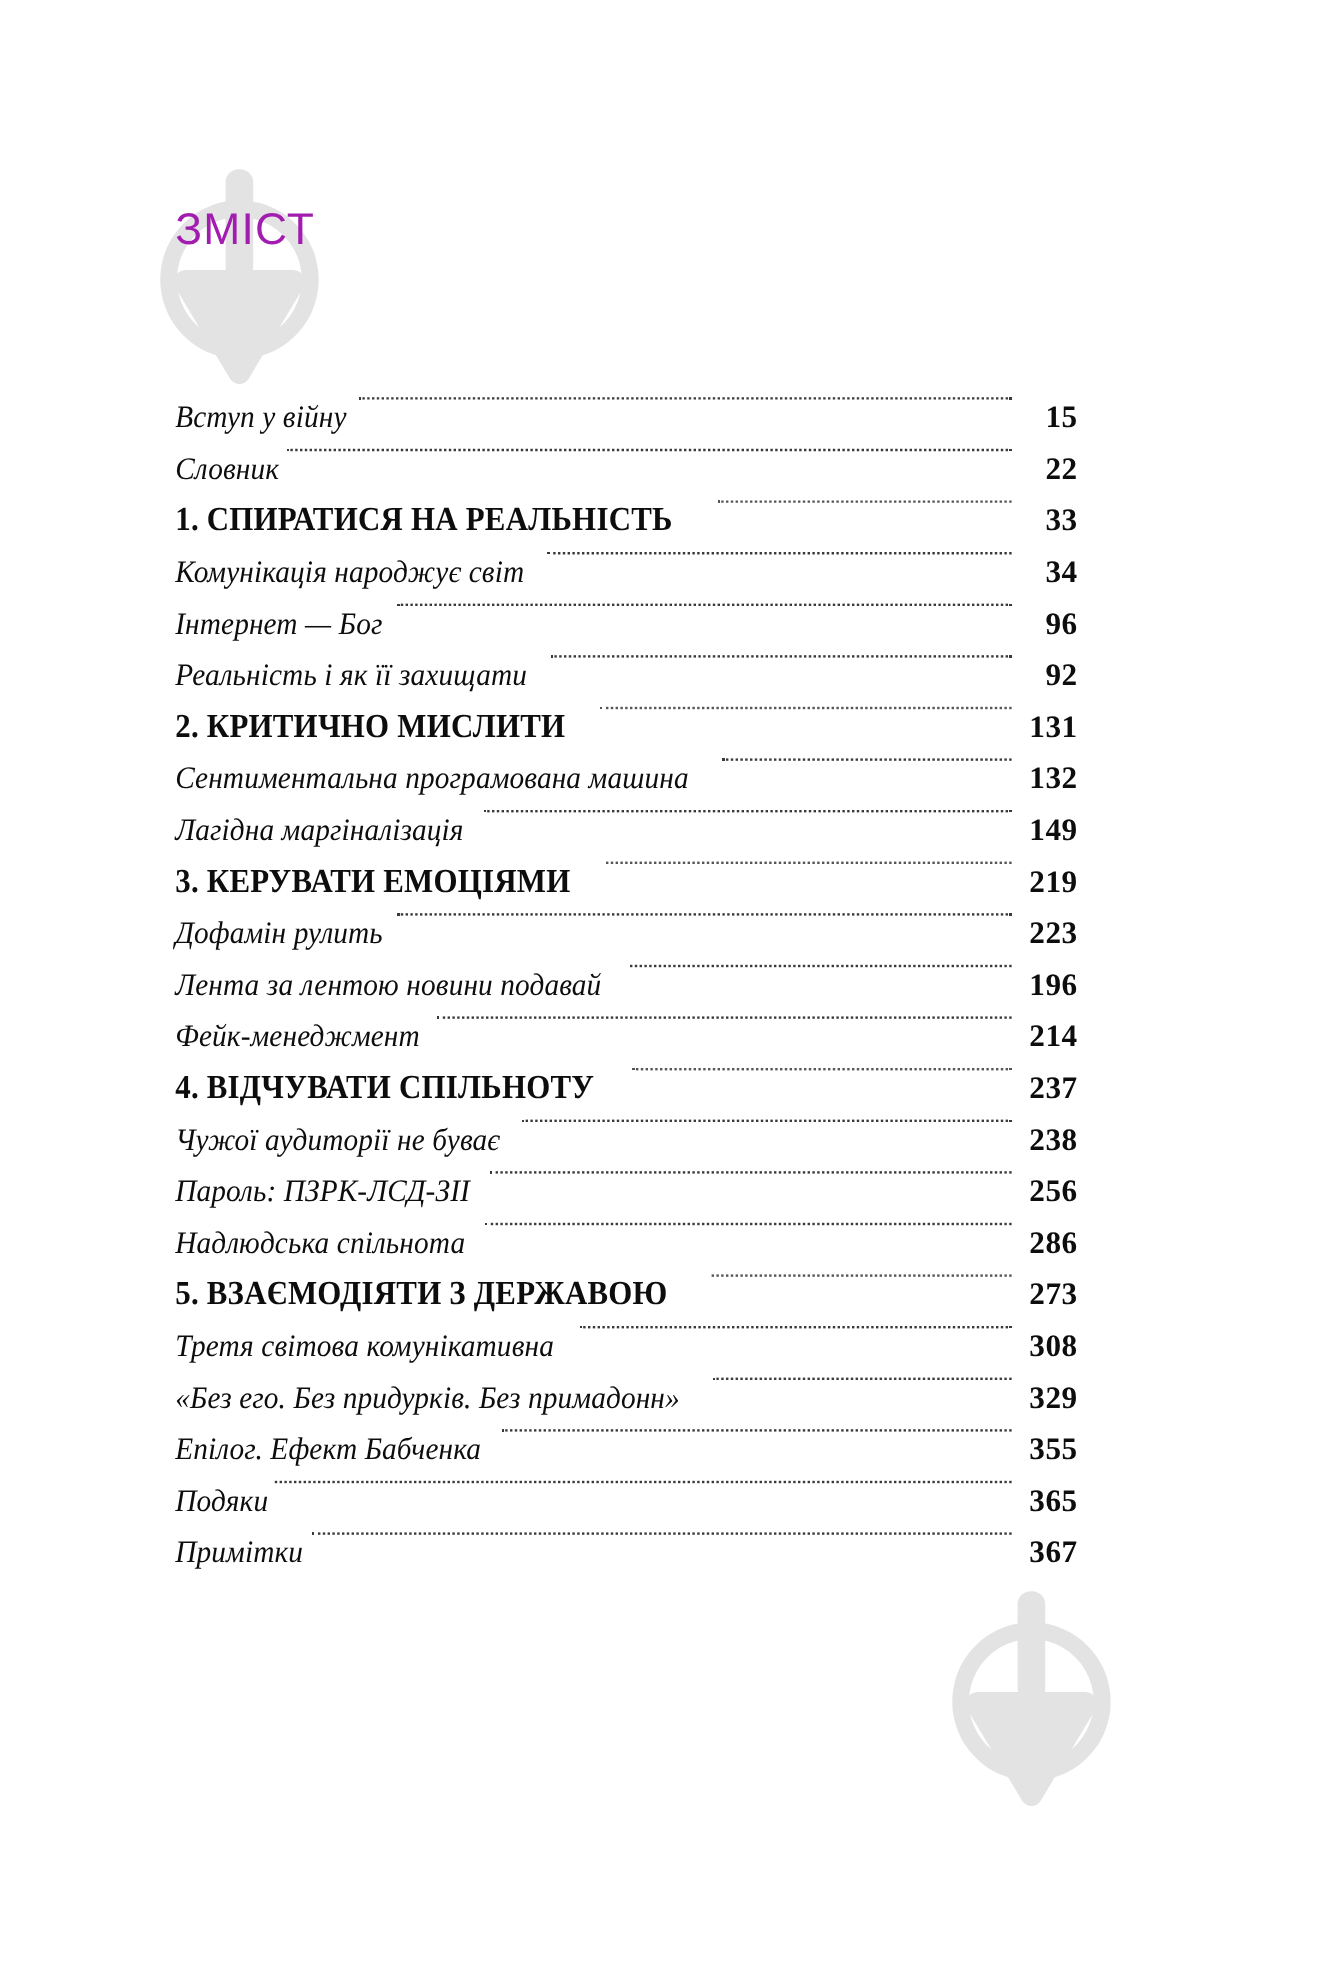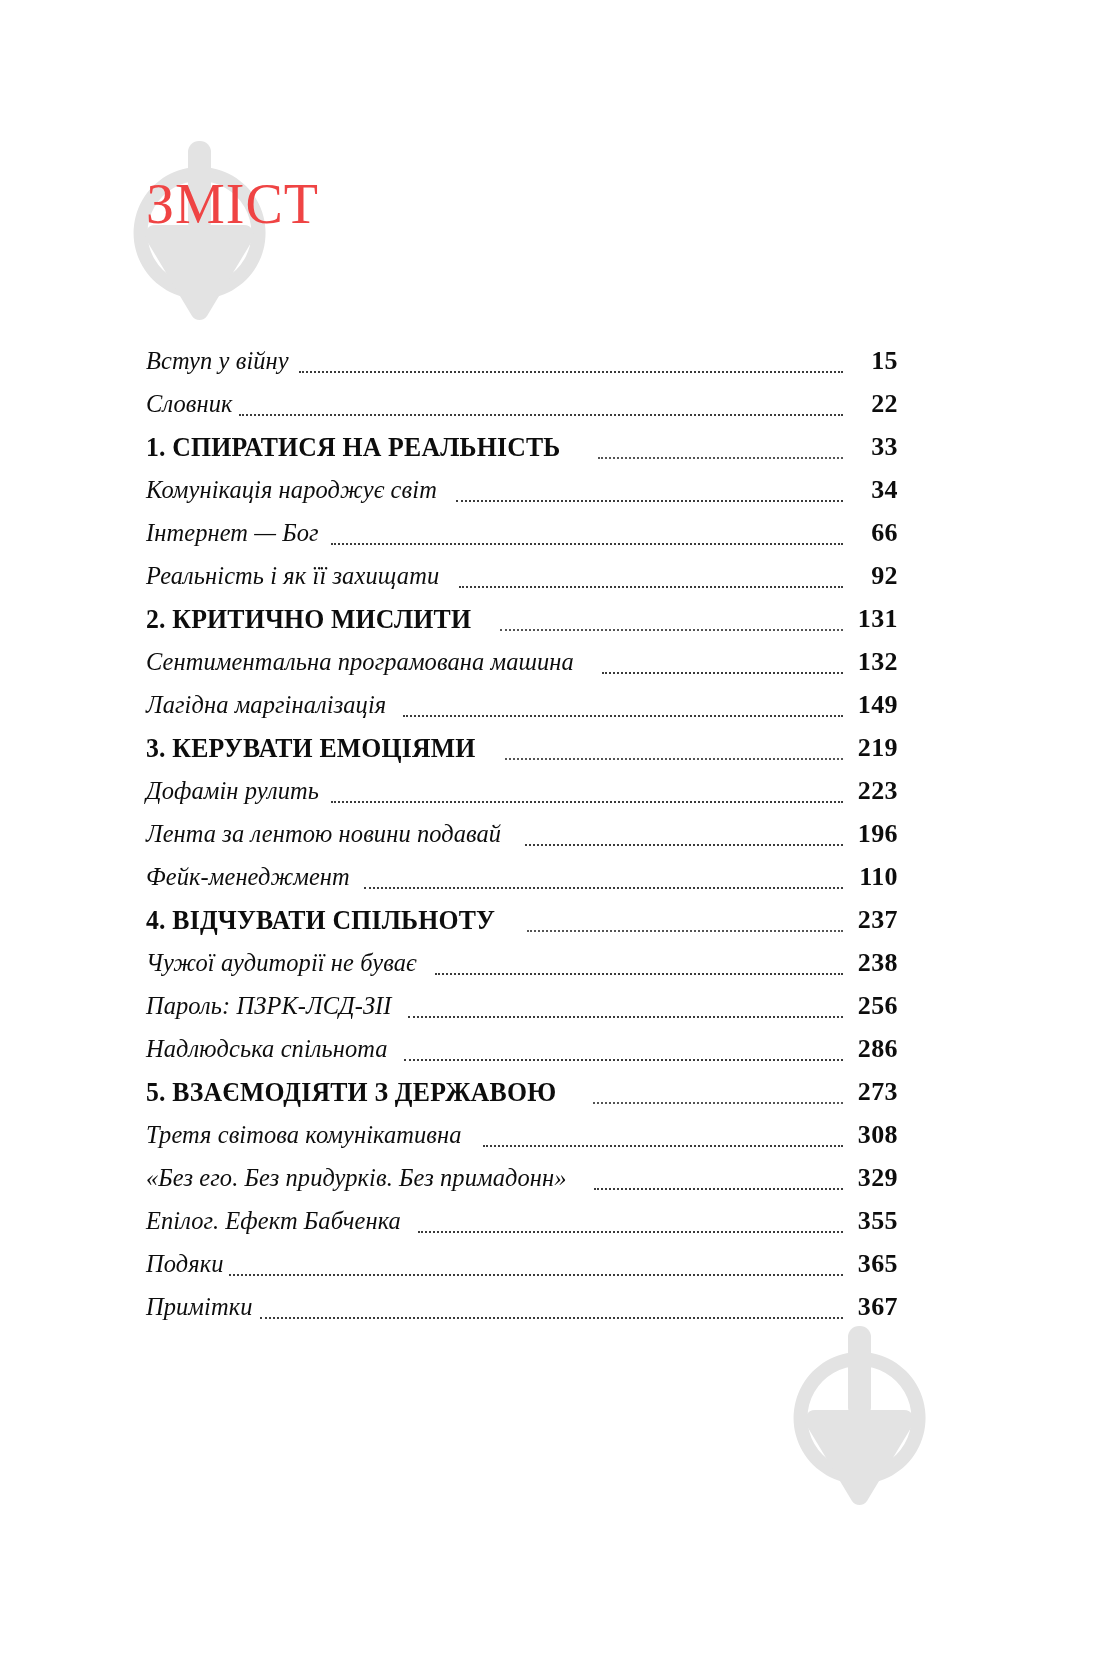--- a/index.html
+++ b/index.html
@@ -28,40 +28,40 @@
   .watermark svg { display: block; }
   .wm-top { left: 112px; top: 133px; width: 175px; height: 200px; }
   .wm-bottom { left: 772px; top: 1318px; width: 175px; height: 200px; }
 
   
   .toc-title {
     position: absolute;
     left: 146px;
     top: 140px;
     z-index: 2;
-    font-family: Liberation Serif, serif;
-    font-size: 56px;
+    font-family: Liberation Sans, sans-serif;
+    font-size: 37px;
     line-height: 52px;
     letter-spacing: 1.0px;
     font-weight: 400;
-    color: #ef4444;
+    color: #a21caf;
     white-space: nowrap;
   }
 
   
   .toc-list {
     position: absolute;
     left: 146px;
     top: 333px;
     width: 752px;
     z-index: 2;
   }
   .toc-row {
     display: flex;
-    align-items: flex-end;
+    align-items: flex-start;
     width: 100%;
     height: 43px;
   }
   .toc-label {
     flex: 0 0 auto;
     white-space: nowrap;
     font-size: 25px;
     line-height: 30px;
   }
   .toc-leader {
@@ -153,21 +153,21 @@
         <span class="toc-page">33</span>
       </div>
       <div class="toc-row section">
         <span class="toc-label">Комунікація народжує світ</span>
         <span class="toc-leader"></span>
         <span class="toc-page">34</span>
       </div>
       <div class="toc-row section">
         <span class="toc-label">Інтернет — Бог</span>
         <span class="toc-leader"></span>
-        <span class="toc-page">66</span>
+        <span class="toc-page">96</span>
       </div>
       <div class="toc-row section">
         <span class="toc-label">Реальність і як її захищати</span>
         <span class="toc-leader"></span>
         <span class="toc-page">92</span>
       </div>
       <div class="toc-row chapter">
         <span class="toc-label">2. КРИТИЧНО МИСЛИТИ</span>
         <span class="toc-leader"></span>
         <span class="toc-page">131</span>
@@ -193,21 +193,21 @@
         <span class="toc-page">223</span>
       </div>
       <div class="toc-row section">
         <span class="toc-label">Лента за лентою новини подавай</span>
         <span class="toc-leader"></span>
         <span class="toc-page">196</span>
       </div>
       <div class="toc-row section">
         <span class="toc-label">Фейк-менеджмент</span>
         <span class="toc-leader"></span>
-        <span class="toc-page">110</span>
+        <span class="toc-page">214</span>
       </div>
       <div class="toc-row chapter">
         <span class="toc-label">4. ВІДЧУВАТИ СПІЛЬНОТУ</span>
         <span class="toc-leader"></span>
         <span class="toc-page">237</span>
       </div>
       <div class="toc-row section">
         <span class="toc-label">Чужої аудиторії не буває</span>
         <span class="toc-leader"></span>
         <span class="toc-page">238</span>

